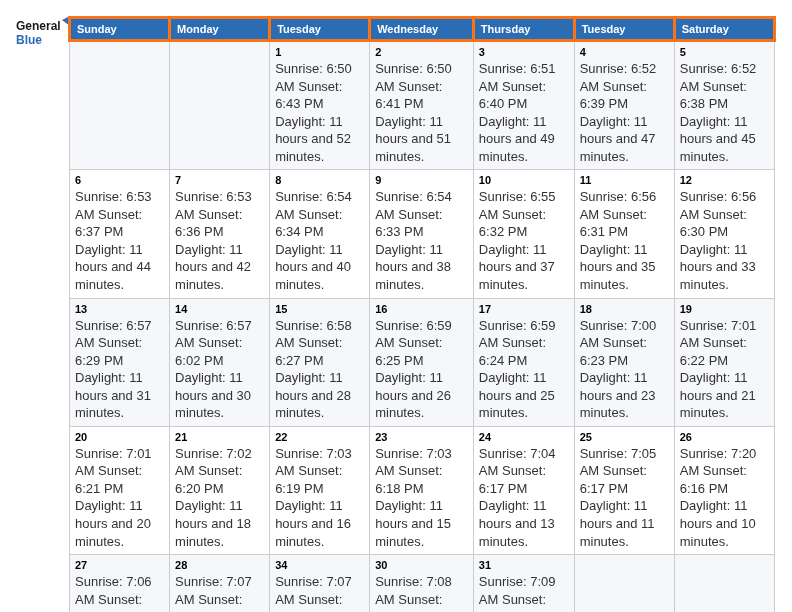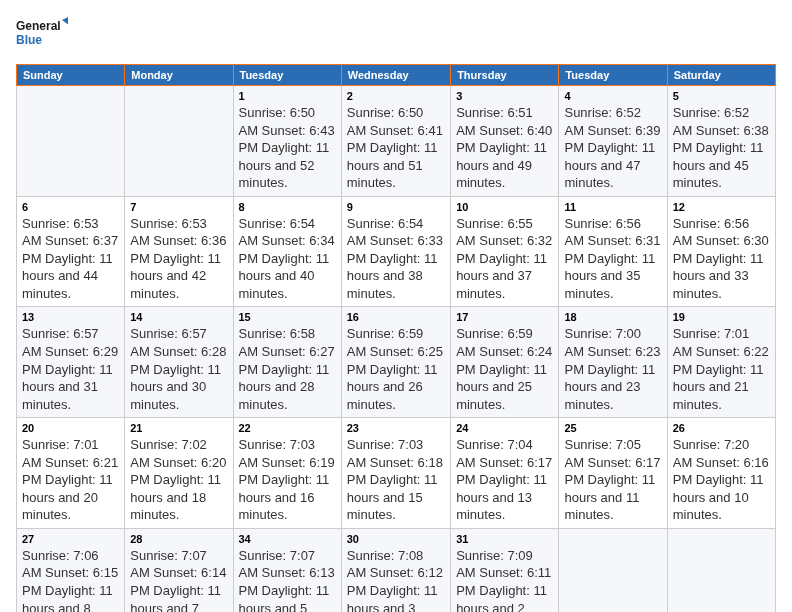--- a/index.html
+++ b/index.html
@@ -8,21 +8,20 @@
       height: 612px;
       font-family: Arial, sans-serif;
       background: #fff;
       overflow: hidden;
     }
     .page {
       width: 792px;
       height: 612px;
       padding: 16px;
       display: flex;
-      flex-direction: column;
     }
     .header {
       display: flex;
       justify-content: space-between;
       align-items: flex-start;
       margin-bottom: 8px;
     }
     .logo {
       display: flex;
       align-items: center;
@@ -46,21 +45,21 @@
       flex: 1;
       font-size: 9.5px;
     }
     .calendar thead tr th {
       background: #2a6db5;
       color: #fff;
       text-align: left;
       padding: 4px 6px;
       font-size: 11px;
       font-weight: bold;
-      border: 1px solid #f97316;
+      border: 3px solid #f97316;
     }
     .calendar tbody tr td {
       border: 1px solid #ccc;
       vertical-align: top;
       padding: 4px 5px;
       width: 113px;
       height: 88px;
       background: #fff;
     }
     .calendar tbody tr:nth-child(odd) td {
@@ -196,21 +195,21 @@
         <tr>
           <td>
             <span class="day-num">13</span>
             <div class="day-info">Sunrise: 6:57 AM
 Sunset: 6:29 PM
 Daylight: 11 hours and 31 minutes.</div>
           </td>
           <td>
             <span class="day-num">14</span>
             <div class="day-info">Sunrise: 6:57 AM
-Sunset: 6:28 PM
+Sunset: 6:02 PM
 Daylight: 11 hours and 30 minutes.</div>
           </td>
           <td>
             <span class="day-num">15</span>
             <div class="day-info">Sunrise: 6:58 AM
 Sunset: 6:27 PM
 Daylight: 11 hours and 28 minutes.</div>
           </td>
           <td>
             <span class="day-num">16</span>

